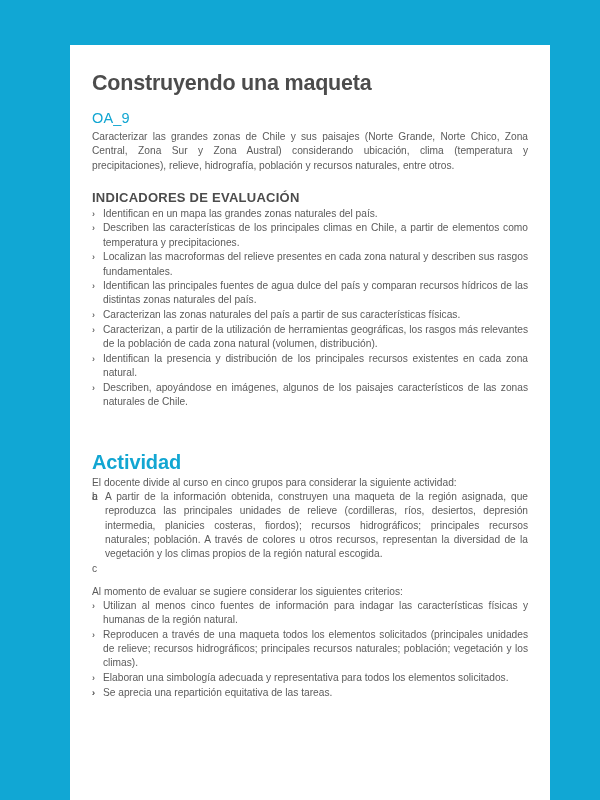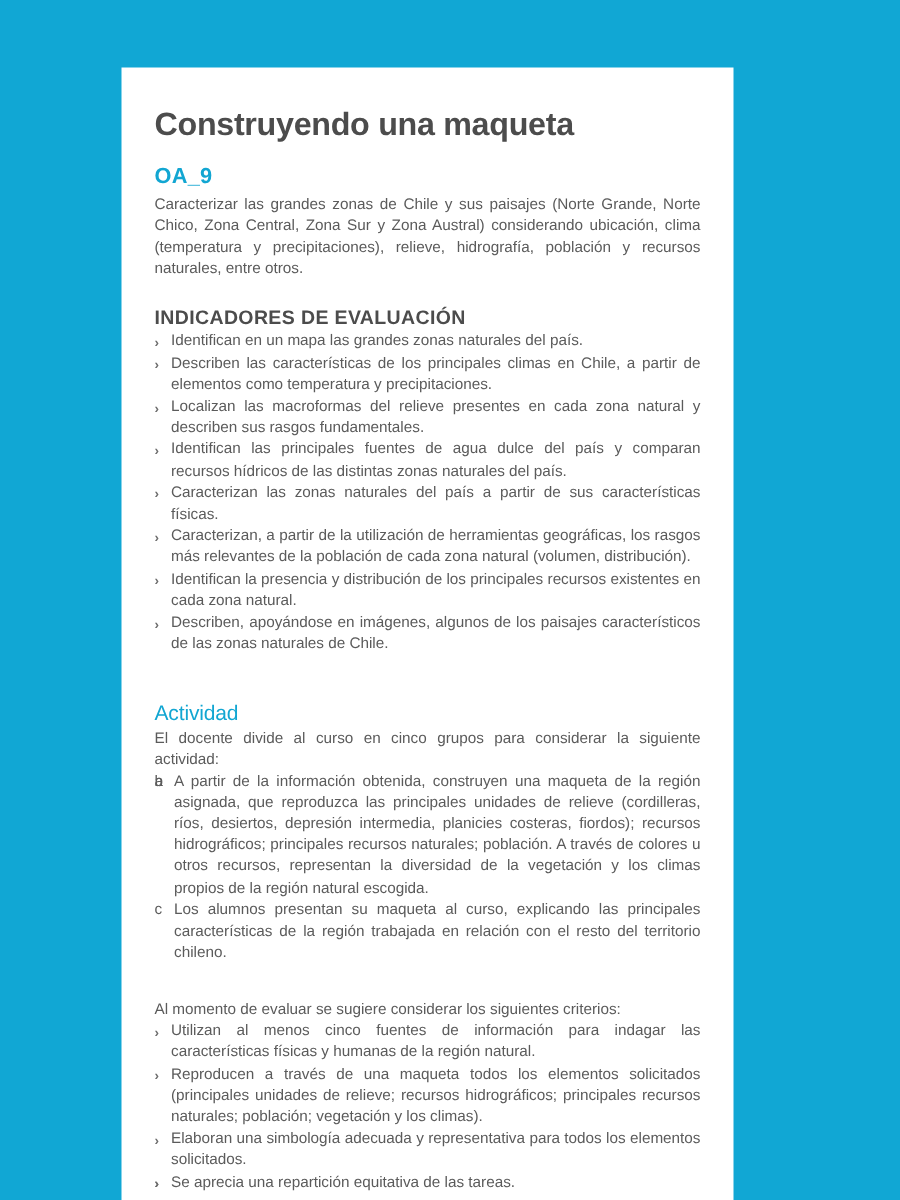--- a/index.html
+++ b/index.html
@@ -20,44 +20,44 @@
   .page-bg {
     position: absolute;
     top: 0; left: 0;
     width: 600px;
     height: 800px;
     background: #11a7d4;
   }
 
   .sheet {
     position: absolute;
-    left: 81px;
+    left: 70px;
     top: 45px;
-    width: 408px;
+    width: 480px;
     height: 755px;
     background: #ffffff;
     overflow: hidden;
   }
 
   .sheet-inner {
     padding: 26px 22px 0 22px;
   }
 
   .doc-title {
     font-size: 21.5px;
     font-weight: bold;
     color: #4c4c4c;
     letter-spacing: -0.2px;
     margin: 0 0 14px 0;
     line-height: 1.15;
   }
 
   .oa-code {
     font-size: 14.5px;
-    font-weight: bold;
+    font-weight: normal;
     color: #12a6d2;
     letter-spacing: 0.2px;
     margin: 0 0 3px 0;
     line-height: 1.2;
   }
 
   .body-text {
     font-size: 10.2px;
     line-height: 14.2px;
     color: #5b5b5b;
@@ -125,24 +125,24 @@
   ol.alpha-list > li .alpha {
     position: absolute;
     left: 0;
     top: 0;
     font-size: 10.2px;
     line-height: 14.2px;
     color: #5b5b5b;
   }
 
   .activity-head {
-    font-size: 14px;
-    font-weight: normal;
+    font-size: 20px;
+    font-weight: bold;
     color: #12a6d2;
-    margin: 0 0 2px 0;
+    margin: 11px 0 2px 0;
     line-height: 1.2;
     letter-spacing: -0.1px;
   }
 </style>
 </head>
 <body>
 
 <div class="page-bg"></div>
 
 <div class="sheet">
@@ -203,21 +203,20 @@
     <ol class="alpha-list">
       <li>
         <span class="alpha">a</span>
       </li>
       <li>
         <span class="alpha">b</span>
         <span>A partir de la información obtenida, construyen una maqueta de la región asignada, que reproduzca las principales unidades de relieve (cordilleras, ríos, desiertos, depresión intermedia, planicies costeras, fiordos); recursos hidrográficos; principales recursos naturales; población. A través de colores u otros recursos, representan la diversidad de la vegetación y los climas propios de la región natural escogida.</span>
       </li>
       <li>
         <span class="alpha">c</span>
-        <span>Los alumnos presentan su maqueta al curso, explicando las principales características de la región trabajada en relación con el resto del territorio chileno.</span>
       </li>
     </ol>
 
     <div class="block-gap-lg"></div>
     <div class="block-gap-sm"></div>
 
 
     <p class="body-text">Al momento de evaluar se sugiere considerar los siguientes criterios:</p>
 
     <ul class="chev-list">

